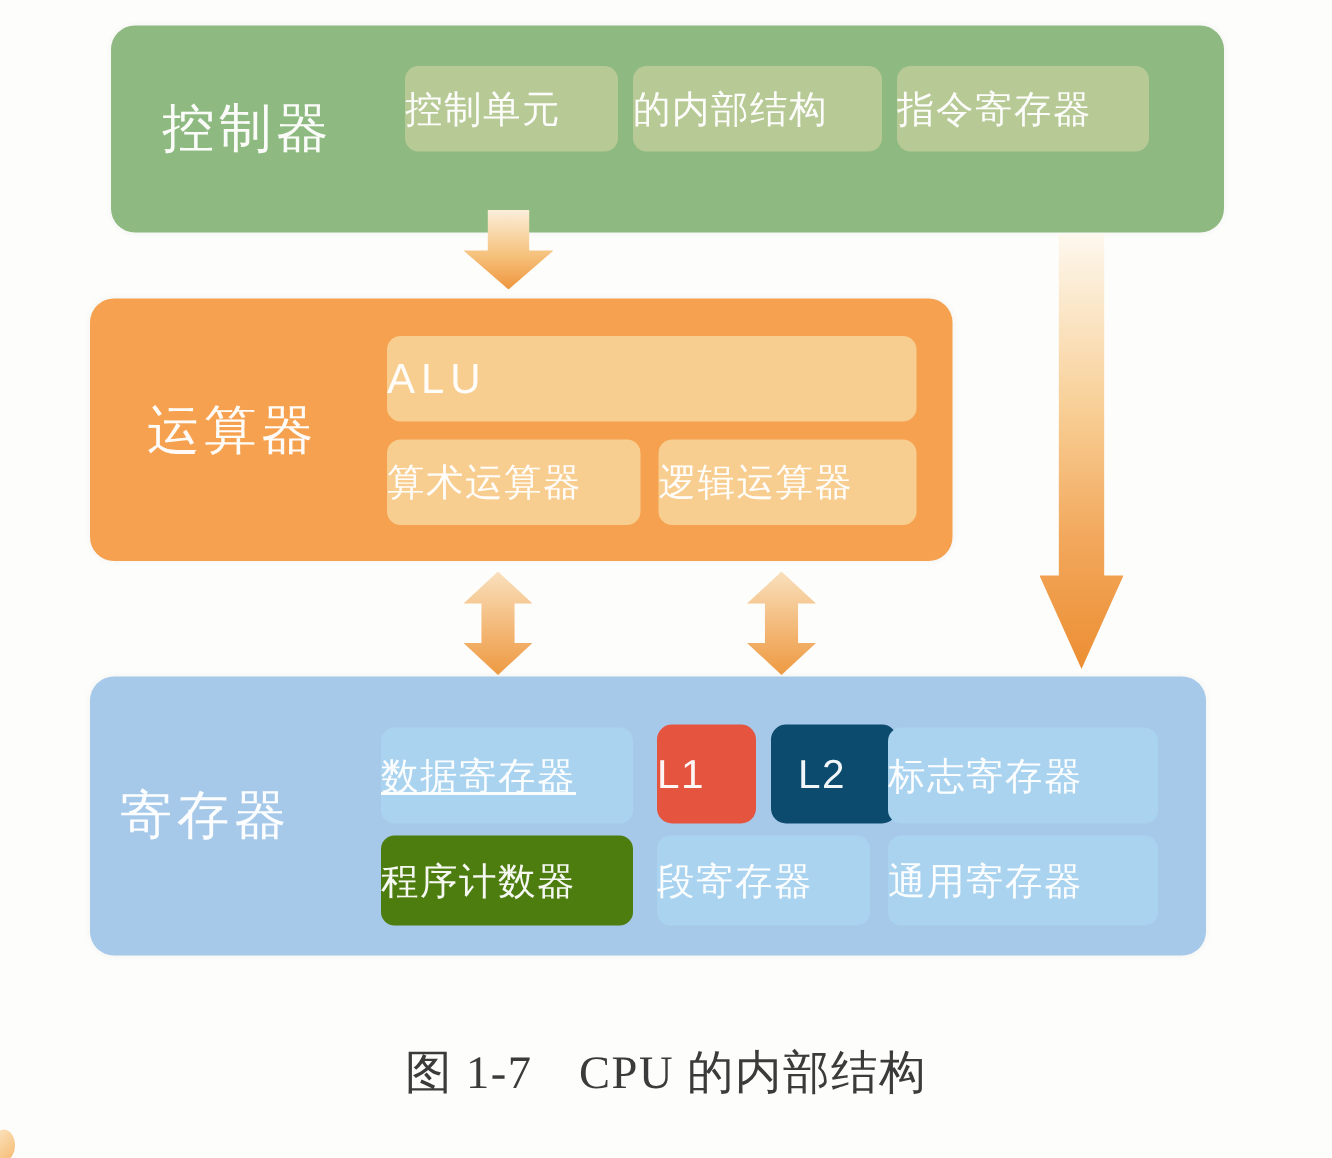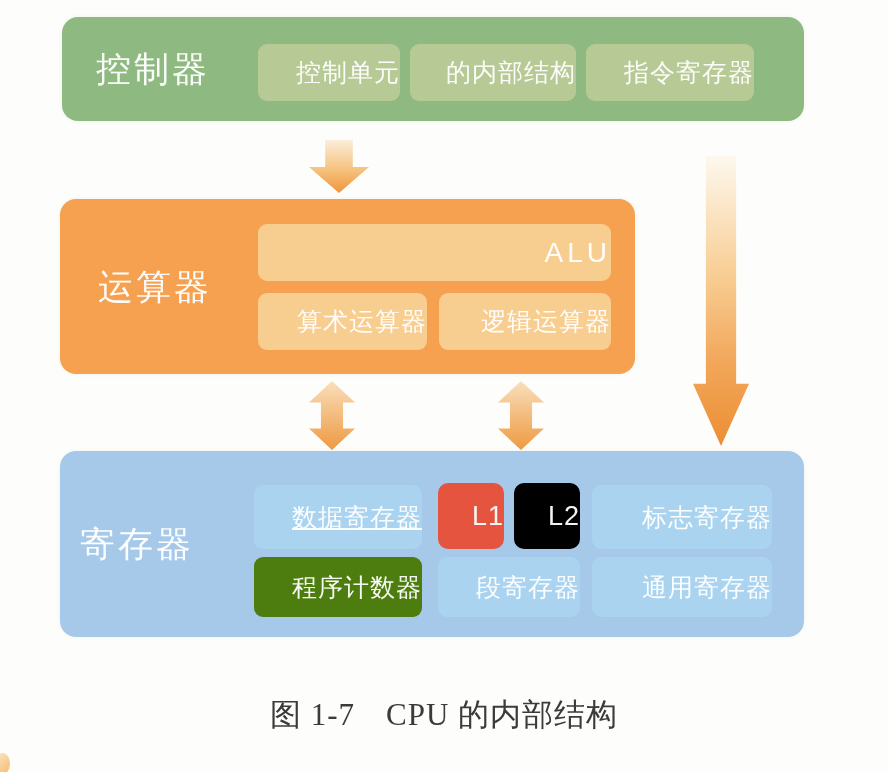--- a/index.html
+++ b/index.html
@@ -8,26 +8,26 @@
     background:#fdfdfb; overflow:hidden;
     font-family:"Liberation Sans", sans-serif;
   }
   .block { position:absolute; border-radius:16px; box-shadow:0 0 5px rgba(0,0,0,0.05); }
   .block-label {
     position:absolute; top:50%; transform:translateY(-50%);
     color:rgba(255,255,255,0.96); font-size:35px; letter-spacing:3px; white-space:nowrap;
   }
   .sub {
     position:absolute; border-radius:9px;
-    display:flex; align-items:center; justify-content:flex-end;
+    display:flex; align-items:center; justify-content:flex-start;
     color:rgba(255,255,255,0.95); font-size:25px; letter-spacing:1px;
     white-space:nowrap;
   }
   
-  #controller { left:62px; top:17px; width:742px; height:104px;font-family:Liberation Serif, serif; }
+  #controller { left:74px; top:17px; width:742px; height:138px;font-family:Liberation Serif, serif; }
   #controller .block-label { left:34px; }
   #ctrl-item-0 { left:196px; top:27px; width:142px; height:57px; }
   #ctrl-item-1 { left:348px; top:27px; width:166px; height:57px; }
   #ctrl-item-2 { left:524px; top:27px; width:168px; height:57px; }
   
   #arith { left:60px; top:199px; width:575px; height:175px; }
   #arith .block-label { left:38px; }
   #alu-box { left:198px; top:25px; width:353px; height:57px; font-size:28px; letter-spacing:4px; }
   #arith-item-0 { left:198px; top:94px; width:169px; height:57px; }
   #arith-item-1 { left:379px; top:94px; width:172px; height:57px; }
@@ -113,21 +113,21 @@
   <div class="arrow" id="arrow-ctrl-reg"></div>
 
   <div class="block" id="registers" style="background: rgb(167, 201, 233);">
     <div class="block-label">寄存器</div>
     <div class="sub" id="reg-r1-0" style="background: rgb(169, 211, 239);">
       <span>数据寄存器</span>
     </div>
     <div class="sub" id="reg-r1-1" style="background: rgb(228, 84, 63);">
       <span>L1</span>
     </div>
-    <div class="sub" id="reg-r1-2" style="background: #000000;">
+    <div class="sub" id="reg-r1-2" style="background: #0c4a6e; padding-left: 18px;">
       <span>L2</span>
     </div>
     <div class="sub" id="reg-r1-3" style="background: rgb(169, 211, 239);">
       <span>标志寄存器</span>
     </div>
     <div class="sub" id="reg-r2-0" style="background: #4d7c0f;">
       <span>程序计数器</span>
     </div>
     <div class="sub" id="reg-r2-1" style="background: rgb(169, 211, 239);">
       <span>段寄存器</span>

